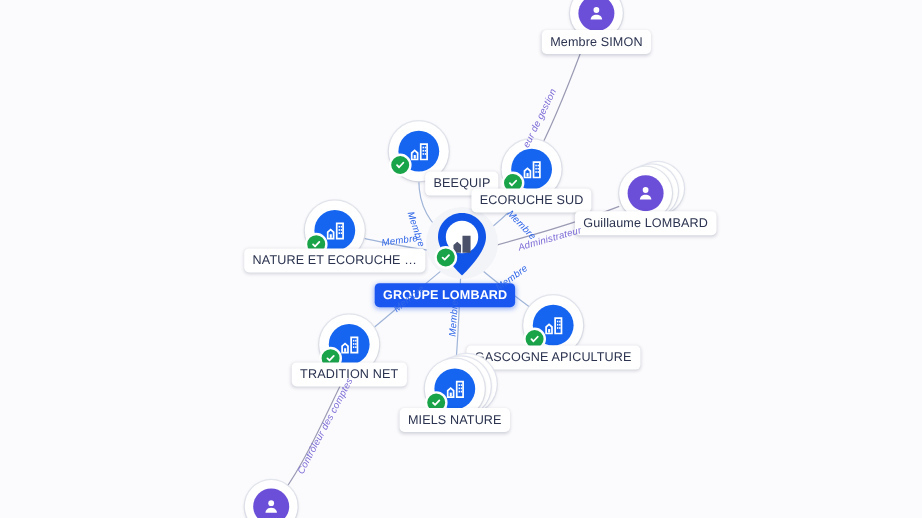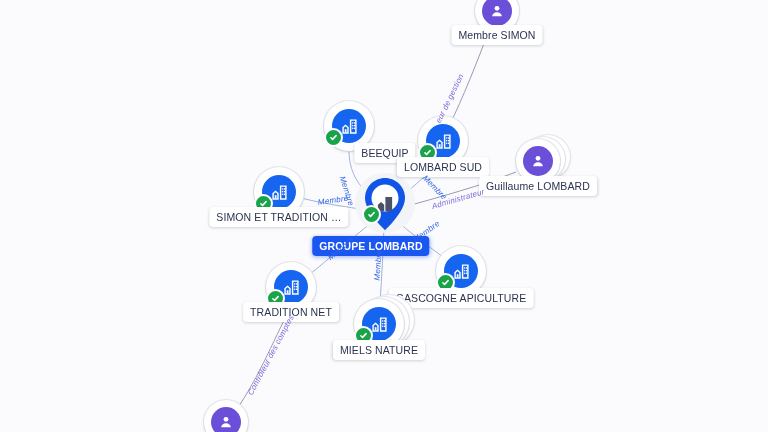--- a/index.html
+++ b/index.html
@@ -137,21 +137,21 @@
               <rect x="6" y="15.4" width="2.2" height="3.8"></rect>
             </svg>
           </span>
         </div>
         <div class="badge" style="right: 6px; top: 2px;">
           <svg width="9" height="9" viewBox="0 0 24 24" fill="none" stroke="#ffffff" stroke-width="4" stroke-linecap="round" stroke-linejoin="round">
             <path d="M5 12.5l4.5 4.5L19 7"></path>
           </svg>
         </div>
       </div>
-      <div class="nlabel" style="left: 443px; top: 157px;">LOMBARD SUD</div>
+      <div class="nlabel" style="left: 443px; top: 157px;">ECORUCHE SUD</div>
       <div class="node company" style="left: 279px; top: 192px;">
         <div class="halo"></div>
         <div class="disc">
           <span style="display: flex;">
             <svg width="19" height="19" viewBox="0 0 24 24" fill="#ffffff">
               <path d="M3 21h8v-8.2L7 9.4 3 12.8V21zm1.8-1.8v-5.5L7 11.8l2.2 1.9v5.5H4.8z"></path>
               <path d="M12.5 21H21V3h-8.5v18zm1.8-1.8V4.8H19.2v14.4h-4.9z"></path>
               <rect x="15.3" y="6.6" width="1.5" height="1.8"></rect>
               <rect x="17.6" y="6.6" width="1.5" height="1.8"></rect>
               <rect x="15.3" y="10" width="1.5" height="1.8"></rect>
@@ -161,21 +161,21 @@
               <rect x="6" y="15.4" width="2.2" height="3.8"></rect>
             </svg>
           </span>
         </div>
         <div class="badge" style="right: 6px; top: 2px;">
           <svg width="9" height="9" viewBox="0 0 24 24" fill="none" stroke="#ffffff" stroke-width="4" stroke-linecap="round" stroke-linejoin="round">
             <path d="M5 12.5l4.5 4.5L19 7"></path>
           </svg>
         </div>
       </div>
-      <div class="nlabel" style="left: 279px; top: 207px;">SIMON ET TRADITION …</div>
+      <div class="nlabel" style="left: 279px; top: 207px;">NATURE ET ECORUCHE …</div>
       <div class="node company" style="left: 461px; top: 271px;">
         <div class="halo"></div>
         <div class="disc">
           <span style="display: flex;">
             <svg width="19" height="19" viewBox="0 0 24 24" fill="#ffffff">
               <path d="M3 21h8v-8.2L7 9.4 3 12.8V21zm1.8-1.8v-5.5L7 11.8l2.2 1.9v5.5H4.8z"></path>
               <path d="M12.5 21H21V3h-8.5v18zm1.8-1.8V4.8H19.2v14.4h-4.9z"></path>
               <rect x="15.3" y="6.6" width="1.5" height="1.8"></rect>
               <rect x="17.6" y="6.6" width="1.5" height="1.8"></rect>
               <rect x="15.3" y="10" width="1.5" height="1.8"></rect>

